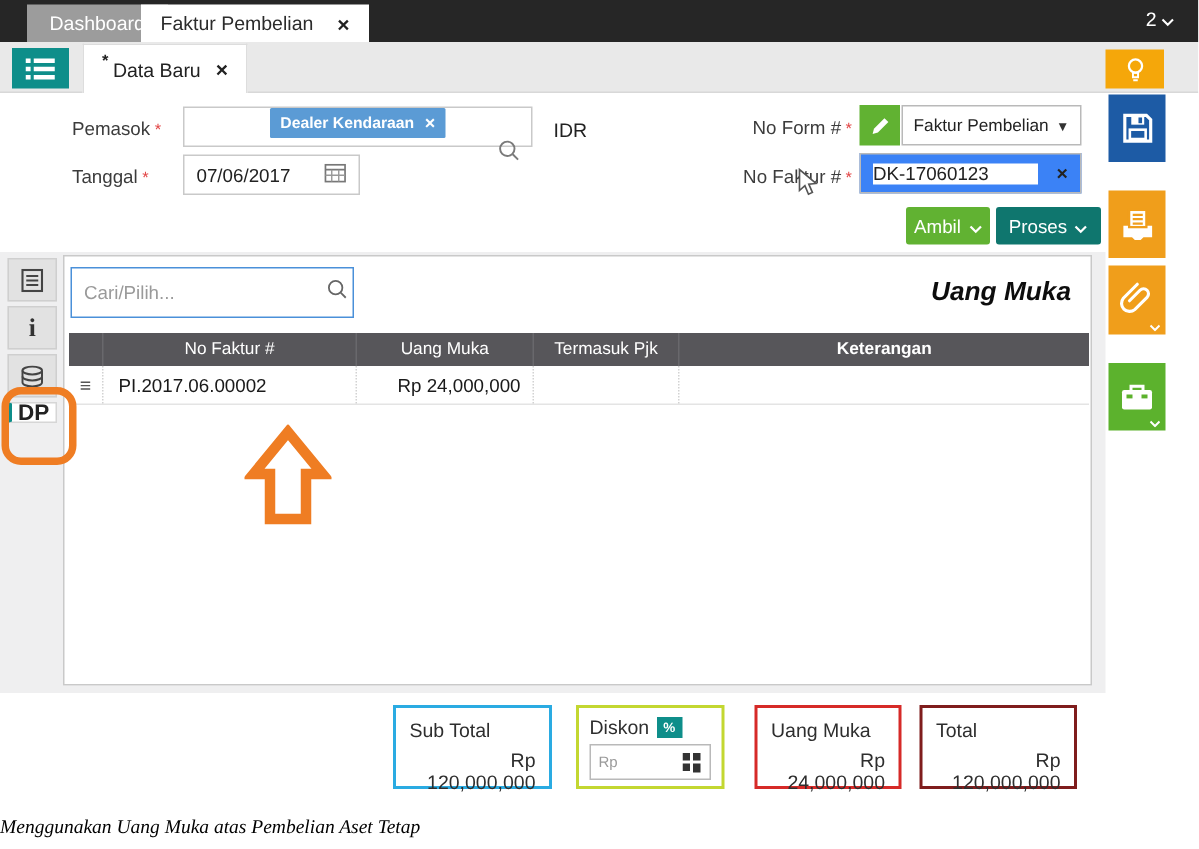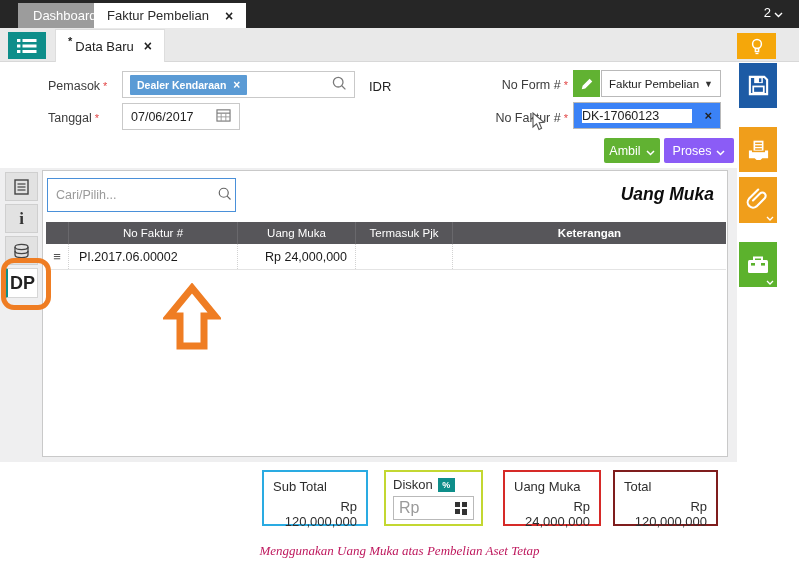--- a/index.html
+++ b/index.html
@@ -24,61 +24,61 @@
   .databaru-tab { position:absolute; left:55px; top:29px; height:33px; background:#fff; border:1px solid #ddd; border-bottom:none;
     padding:0 12px; display:flex; align-items:center; gap:10px; font-size:13px; color:#222; }
   .dirty { font-size:11px; font-weight:bold; position:relative; top:-5px; margin-right:-7px; }
   .bulb-btn { position:absolute; left:737px; top:33px; width:39px; height:26px; background:#f5a70a;
     display:flex; align-items:center; justify-content:center; }
 
   
   .flabel { position:absolute; font-size:12.5px; color:#3c3c3c; }
   .req { color:#e24545; font-size:11px; margin-left:3px; }
   .pemasok-field { position:absolute; left:122px; top:71px; width:233px; height:27px; background:#fff;
-    border:1px solid #c9c9c9; display:flex; align-items:center; padding:0 7px; }
+    border:1px solid #c9c9c9; display:flex; align-items:center; padding:0 7px;flex-direction:column; }
   .chip { background:#5b9bd5; color:#fff; font-size:10.5px; font-weight:bold; padding:3px 7px;
     display:flex; align-items:center; gap:7px; border-radius:1px; }
   .chip .x { font-size:12px; font-weight:bold; }
   .pemasok-field .mag { margin-left:auto; }
   .idr { position:absolute; left:369px; top:79px; font-size:13px; color:#222; }
   .date-field { position:absolute; left:122px; top:103px; width:118px; height:27px; background:#fff;
     border:1px solid #c9c9c9; display:flex; align-items:center; padding:0 8px; font-size:12.5px; color:#222; }
   .date-field .cal { margin-left:auto; }
   .pencil-btn { position:absolute; left:573px; top:70px; width:27px; height:27px; background:#61b232;
     display:flex; align-items:center; justify-content:center; }
   .noform-select { position:absolute; left:601px; top:70px; width:120px; height:27px; background:#fff;
     border:1px solid #b9b9b9; display:flex; align-items:center; padding:0 7px; font-size:11.5px; color:#222; }
   .noform-select .caret { margin-left:auto; font-size:9px; color:#333; }
   .nofaktur-input { position:absolute; left:573px; top:102px; width:148px; height:27px; background:#3b82f6;
     border:1px solid #b9b9b9; display:flex; align-items:center; padding:0 8px; }
   .nofaktur-input input { border:none; outline:none; width:110px; font-size:12.5px; color:#222; font-family:inherit; }
   .nofaktur-input .x { margin-left:auto; font-weight:bold; font-size:13px; color:#222; }
   .btn { position:absolute; height:25px; color:#fff; font-size:12.5px; border:none; border-radius:2px;
     display:flex; align-items:center; justify-content:center; gap:5px; cursor:pointer; font-family:inherit; }
   .btn-ambil { left:604px; top:138px; width:56px; background:#61b232; }
-  .btn-proses { left:664px; top:138px; width:70px; background:#8b5cf6; }
+  .btn-proses { left:664px; top:138px; width:70px; background:#0f766e; }
   .btn svg { position:relative; top:2px; }
 
   
   .act { position:absolute; left:739px; width:38px; display:flex; align-items:center; justify-content:center; cursor:pointer; }
   .act-save { top:63px; height:45px; background:#1d5ba5; }
   .act-print { top:127px; height:45px; background:#f09e1b; }
   .act-clip { top:177px; height:46px; background:#f09e1b; }
   .act-case { top:242px; height:45px; background:#5cb22d; }
   .act .chev { position:absolute; right:3px; bottom:2px; }
 
   
   .content-bg { position:absolute; left:0; top:168px; width:737px; height:294px; background:#efeff0; }
 
   
   .side-tab { position:absolute; left:5px; width:33px; height:29px; background:#e2e2e2; border:1px solid #cfcfcf;
     display:flex; align-items:center; justify-content:center; cursor:pointer; }
   .side-tab-1 { top:172px; } .side-tab-2 { top:204px; } .side-tab-3 { top:236px; }
-  .side-tab-dp { top:268px; height:30px; background:#fff; border:1px solid #d6d6d6; border-left:3px solid #0e8e8a;
-    font-weight:bold; font-size:18px; color:#222; }
+  .side-tab-dp { top:268px; height:14px; background:#fff; border:1px solid #d6d6d6; border-left:3px solid #0e8e8a;
+    font-weight:bold; font-size:15px; color:#222; }
   .info-i { font-family:"Liberation Serif", serif; font-weight:bold; font-size:17px; color:#333; }
   .ann-box { position:absolute; left:1px; top:258px; width:50px; height:52px; border:5px solid #ef7d23;
     border-radius:13px; pointer-events:none; z-index:10; }
 
   
   .panel { position:absolute; left:42px; top:170px; width:686px; height:287px; background:#fff; border:1px solid #c9c9c9; }
   .search-box { position:absolute; left:47px; top:178px; width:189px; height:28px; background:#fff;
     border:1px solid #4a90d9; display:flex; align-items:center; padding:16px 8px; }
   .search-box input { border:none; outline:none; flex:1; font-size:12.5px; color:#444; font-family:inherit; }
   .search-box input::placeholder { color:#9a9a9a; }
@@ -102,26 +102,26 @@
   .sumbox { position:absolute; top:470px; height:56px; background:#fff; padding:7px 9px; font-size:13px; color:#2e2e2e; }
   .sumbox .val { margin-top:5px; text-align:right; }
   .box-sub   { left:262px; width:106px; border:2px solid #2aabe2; }
   .box-disk  { left:384px; width:99px;  border:2px solid #c3d731; padding:5px 7px; }
   .box-um    { left:503px; width:98px;  border:2px solid #d62a28; }
   .box-total { left:613px; width:105px; border:2px solid #7f1d1d; }
   .disk-row1 { display:flex; align-items:center; gap:5px; }
   .pct-badge { background:#0e8e8a; color:#fff; font-size:9px; font-weight:bold; width:17px; height:14px;
     display:flex; align-items:center; justify-content:center; }
   .disk-input { margin-top:4px; height:24px; border:1px solid #b9b9b9; display:flex; align-items:center; padding:0 5px; }
-  .disk-input input { border:none; outline:none; width:50px; font-size:16px; color:#8b5cf6; font-family:inherit; }
+  .disk-input input { border:none; outline:none; width:50px; font-size:10px; color:#8b5cf6; font-family:inherit; }
   .disk-input input::placeholder { color:#9a9a9a; }
   .disk-input svg { margin-left:auto; }
 
-  .caption { position:absolute; left:0; top:543px; width:100%; text-align:center;
-    font-family:"Liberation Serif", serif; font-style:italic; font-size:13px; color:#be185d; }
+  .caption { position:absolute; left:0; top:543px; width:100%; 
+    font-family:"Liberation Serif", serif; font-style:italic; font-size:13px; color:#000000; }
 
   .cursor { position:absolute; left:532px; top:112px; z-index:20; pointer-events:none; }
 </style>
 </head>
 <body>
 
 <div class="screen">
 
   <div class="topbar">
     <div class="tab-dashboard">

